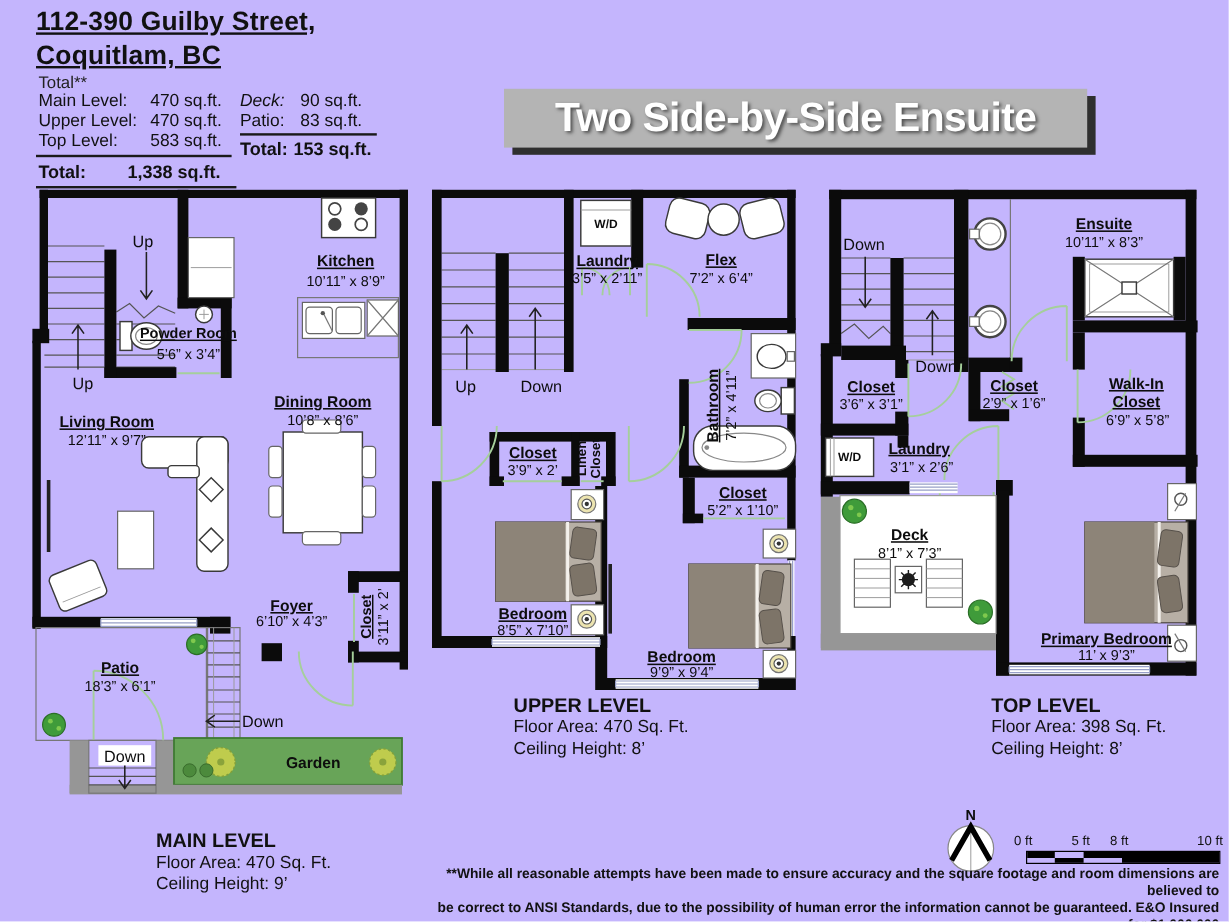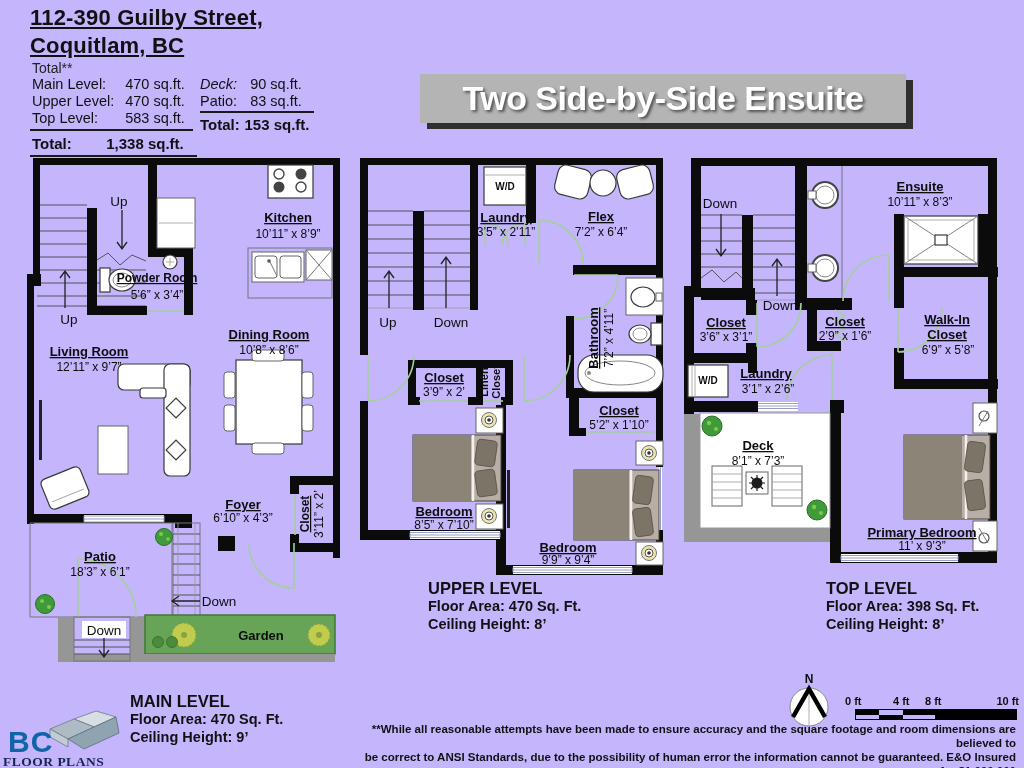--- a/index.html
+++ b/index.html
@@ -11,21 +11,21 @@
   .tnote{font-size:14px;color:#222;}
   .trow{font-size:14.5px;}
   .tval{text-align:center;}
   .tbold{font-weight:bold;font-size:15px;}
   .hline{background:#1a1a1a;height:2px;}
   
   .banner{background:#b4b4b4;box-shadow:7px 6px 0 0 #2f2f2f;display:flex;align-items:center;justify-content:center;}
   .banner span{font-size:34px;font-weight:bold;color:#fff;text-shadow:2px 2px 3px rgba(0,0,0,0.55);letter-spacing:-0.5px;}
   
   .cap-title{font-size:16.5px;font-weight:bold;line-height:18px;}
-  .cap-line{font-size:14.5px;line-height:18px;font-weight:bold;}
+  .cap-line{font-size:14.5px;line-height:18px;}
   
   .wall{fill:#0b0b0b;}
   .gray{fill:#969696;}
   .thin{fill:none;stroke:#777;stroke-width:1;}
   .thin2{fill:none;stroke:#999;stroke-width:0.8;}
   .fix{fill:#fff;stroke:#3a3a3a;stroke-width:1.2;}
   .fix2{fill:#fff;stroke:#666;stroke-width:1;}
   .door{fill:none;stroke:#a5cf9b;stroke-width:1.6;}
   .win{fill:none;stroke:#98a0c8;stroke-width:1;}
   .tread{fill:none;stroke:#555;stroke-width:1;}
@@ -43,21 +43,21 @@
   .blanket{fill:#8d8478;}
   .pillow{fill:#7d7468;stroke:#56504a;stroke-width:0.8;}
   .fold{stroke:#f4f1ec;stroke-width:2.5;}
   .plant{fill:#3f9b3a;stroke:#2b6e27;stroke-width:1;}
   .plantdot{fill:#7fc94e;}
   .tree{fill:#bfcc4d;stroke:#82a03a;stroke-width:1.2;stroke-dasharray:2 2;}
   .bush{fill:#4c8a3c;stroke:#376a2b;stroke-width:0.8;}
   .garden{fill:#68a458;stroke:#3f7a33;stroke-width:1.5;}
   
   .disc{font-size:11.5px;font-weight:bold;line-height:14px;text-align:right;color:#111;}
-  .scale-label{position:absolute;font-size:11px;font-weight:bold;}
+  .scale-label{position:absolute;font-size:11px;font-weight:normal;}
   .bc-text{font-size:30px;font-weight:800;color:#1264a8;letter-spacing:1px;}
   .fp-text{font-family:"Liberation Serif",serif;font-size:13.5px;font-weight:bold;color:#16254e;letter-spacing:0.5px;}
 </style>
 </head>
 <body>
 
 <div class="page">
 
   <div class="abs addr" style="left:30px;top:4px;">112-390 Guilby Street,</div>
   <div class="abs addr" style="left:30px;top:32px;">Coquitlam, BC</div>
@@ -578,41 +578,31 @@
 
   <svg class="abs" style="left:782px;top:672px;" width="54" height="58" viewBox="0 0 54 58">
     <text x="27" y="11" text-anchor="middle" style="font:bold 12px 'Liberation Sans',sans-serif;">N</text>
     <circle cx="27" cy="35" r="19" fill="#fff" stroke="#888" stroke-width="1"></circle>
     <line x1="27" y1="16" x2="27" y2="54" stroke="#999" stroke-width="0.8"></line>
     <path d="M11 45 L27 17 L43 45" fill="none" stroke="#000" stroke-width="4.5"></path>
   </svg>
 
   <div class="abs" style="left:843px;top:695px;width:176px;height:26px;">
     <span class="scale-label" style="left:2px;top:0;">0 ft</span>
-    <span class="scale-label" style="left:50px;top:0;">4 ft</span>
+    <span class="scale-label" style="left:50px;top:0;">5 ft</span>
     <span class="scale-label" style="left:82px;top:0;">8 ft</span>
     <span class="scale-label" style="right:0;top:0;">10 ft</span>
     <div class="abs" style="left:12px;top:14px;width:160px;height:9px;border:1px solid #000;">
       <div class="abs" style="left:0;top:0;width:23px;height:4.5px;background:#000;"></div>
       <div class="abs" style="left:47px;top:0;width:113px;height:4.5px;background:#000;"></div>
       <div class="abs" style="left:23px;top:4.5px;width:24px;height:4.5px;background:#000;"></div>
       <div class="abs" style="left:79px;top:4.5px;width:81px;height:4.5px;background:#000;"></div>
     </div>
   </div>
 
   <div class="abs disc" style="left:350px;top:722px;width:666px;">
     <div>**While all reasonable attempts have been made to ensure accuracy and the square footage and room dimensions are believed to</div>
     <div>be correct to ANSI Standards, due to the possibility of human error the information cannot be guaranteed. E&amp;O Insured for $1,000,000</div>
 
   </div>
 
-  <div class="abs" style="left:0;top:703px;width:140px;height:65px;">
-    <svg class="abs" style="left:44px;top:4px;" width="78" height="46" viewBox="0 0 78 46">
-      <polygon points="30,12 52,4 72,10 50,20" fill="#d7dfe4" stroke="#6b7b88" stroke-width="0.8"></polygon>
-      <polygon points="6,22 30,12 50,20 24,32" fill="#aebbc4" stroke="#6b7b88" stroke-width="0.8"></polygon>
-      <polygon points="24,32 50,20 72,10 75,26 40,42" fill="#8fa3b0" stroke="#5d707e" stroke-width="0.8"></polygon>
-      <polygon points="6,22 24,32 24,40 6,30" fill="#c2ccd3" stroke="#6b7b88" stroke-width="0.8"></polygon>
-    </svg>
-    <div class="abs bc-text" style="left:8px;top:22px;">BC</div>
-    <div class="abs fp-text" style="left:3px;top:51px;">FLOOR PLANS</div>
-  </div>
 
 </div>
 
 </body></html>

